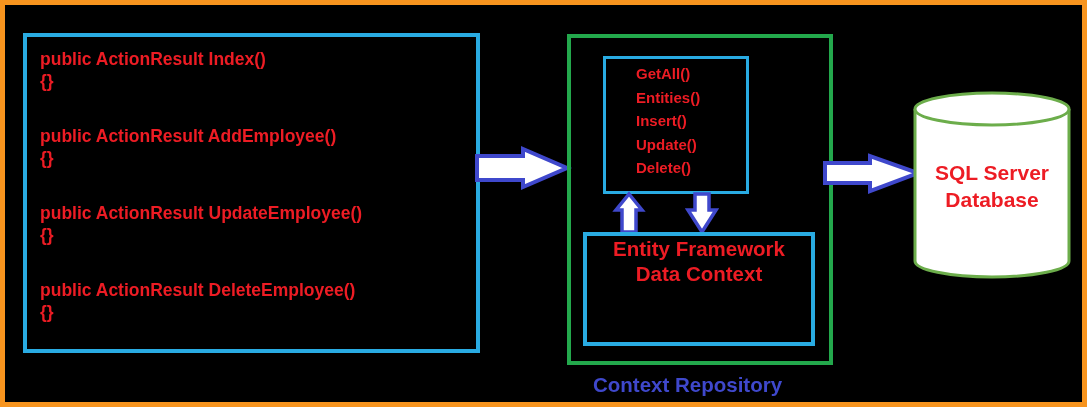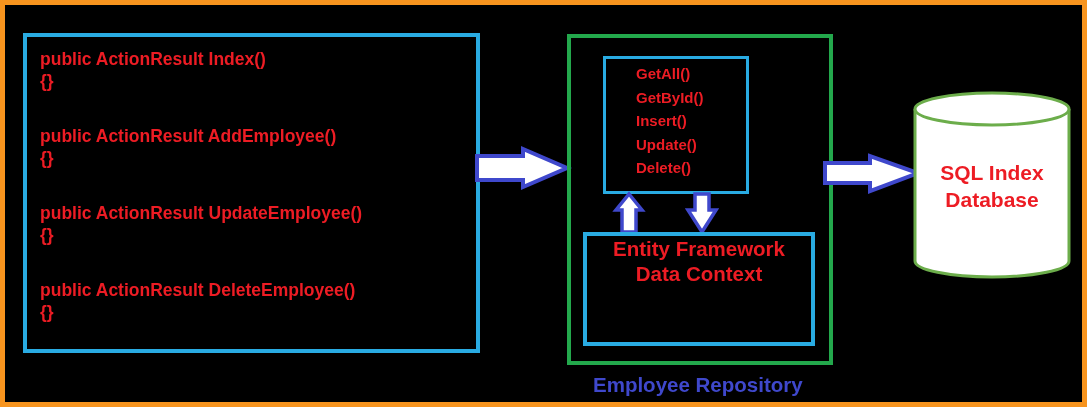--- a/index.html
+++ b/index.html
@@ -133,46 +133,46 @@
   </div>
 
   <svg class="arrow-svg" style="left:470px; top:140px;" width="96" height="46" viewBox="0 0 96 46">
     <polygon points="2,11 48,11 48,4 92,23 48,42 48,35 2,35" fill="#ffffff" stroke="#3F48CC" stroke-width="4" stroke-linejoin="miter"></polygon>
   </svg>
 
   <div class="repository-box"></div>
 
   <div class="repo-methods-box">
     <div class="repo-method-line">GetAll()</div>
-    <div class="repo-method-line">GetById()</div>
+    <div class="repo-method-line">Entities()</div>
     <div class="repo-method-line">Insert()</div>
     <div class="repo-method-line">Update()</div>
     <div class="repo-method-line">Delete()</div>
   </div>
 
   <svg class="arrow-svg" style="left:605px; top:186px;" width="40" height="44" viewBox="0 0 40 44">
     <polygon points="19,3 32,19 26,19 26,41 12,41 12,19 6,19" fill="#ffffff" stroke="#3F48CC" stroke-width="3.5" stroke-linejoin="miter"></polygon>
   </svg>
 
   <svg class="arrow-svg" style="left:680px; top:186px;" width="40" height="44" viewBox="0 0 40 44">
     <polygon points="10,3 24,3 24,19 31,19 17,41 3,19 10,19" fill="#ffffff" stroke="#3F48CC" stroke-width="3.5" stroke-linejoin="miter"></polygon>
   </svg>
 
   <div class="ef-box">
     <div class="ef-line">Entity Framework</div>
     <div class="ef-line">Data Context</div>
   </div>
-  <div class="repository-label">Employee Repository</div>
+  <div class="repository-label">Context Repository</div>
 
   <svg class="arrow-svg" style="left:818px; top:146px;" width="100" height="45" viewBox="0 0 100 45">
     <polygon points="2,12 47,12 47,5 95,22 47,40 47,32 2,32" fill="#ffffff" stroke="#3F48CC" stroke-width="4" stroke-linejoin="miter"></polygon>
   </svg>
 
   <svg class="cylinder-svg" viewBox="0 0 164 194">
     <path d="M5,20 L5,172 A77,16 0 0 0 159,172 L159,20" fill="#ffffff" stroke="#6CAD4B" stroke-width="3"></path>
     <ellipse cx="82" cy="20" rx="77" ry="16" fill="#ffffff" stroke="#6CAD4B" stroke-width="3"></ellipse>
   </svg>
   <div class="db-text">
-    <div class="db-line">SQL Index</div>
+    <div class="db-line">SQL Server</div>
     <div class="db-line">Database</div>
   </div>
 
 </div>
 
 </body></html>

